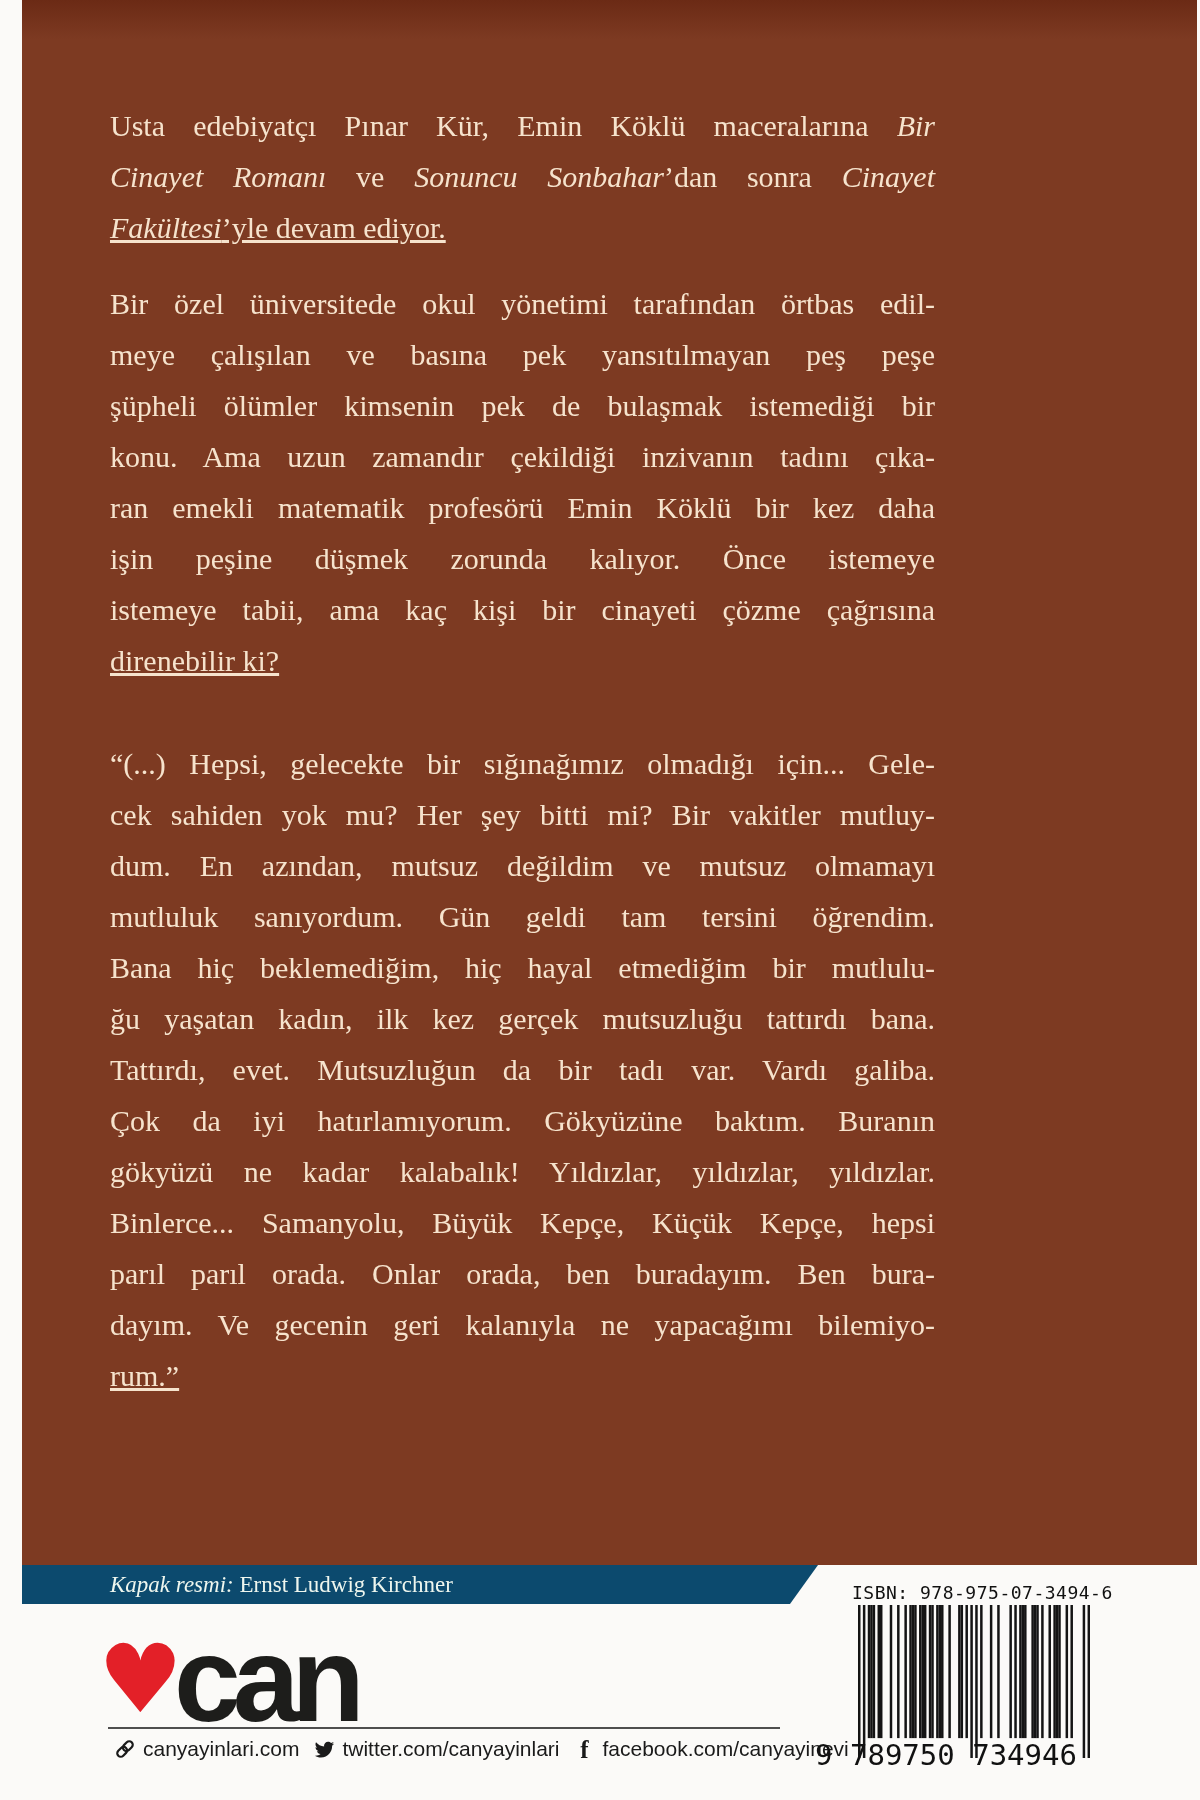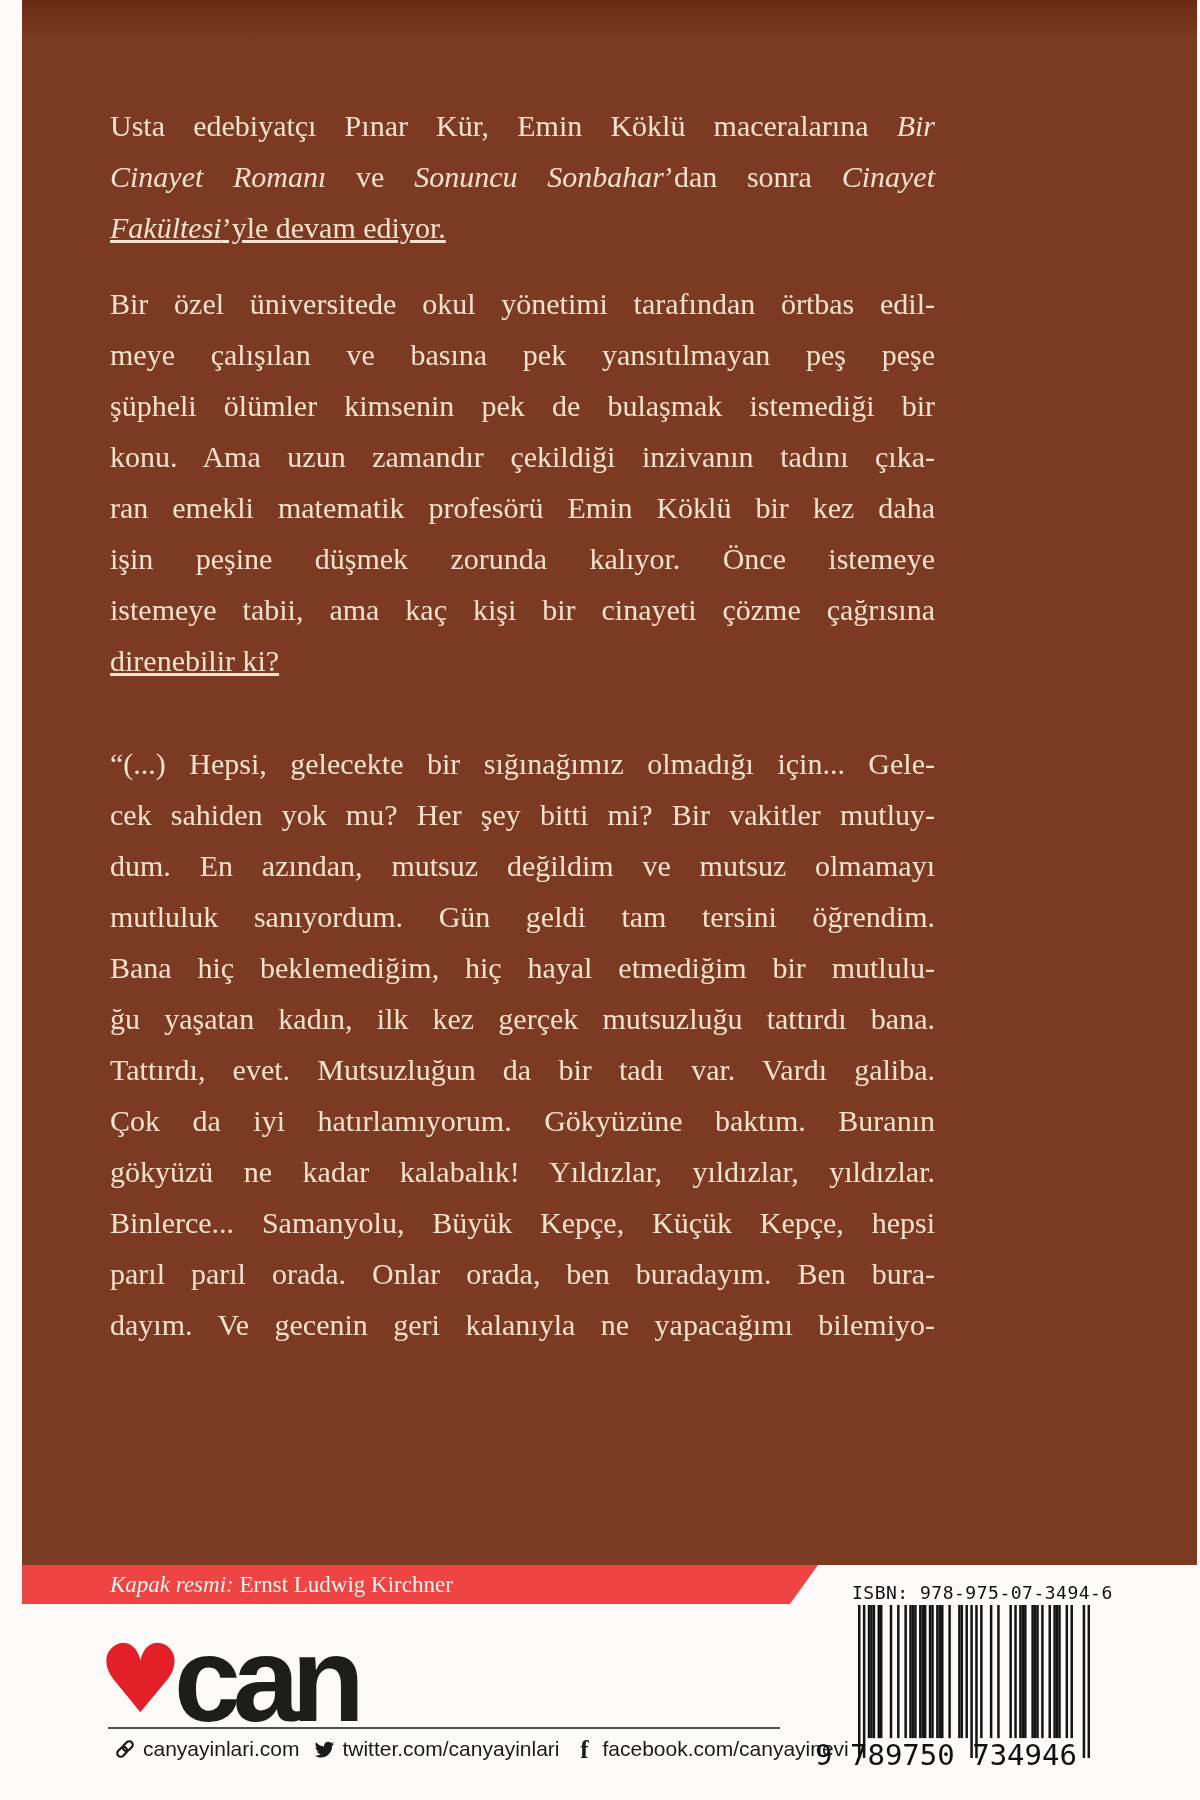--- a/index.html
+++ b/index.html
@@ -17,21 +17,21 @@
         font-size:30px;line-height:51px;}
   .tline{text-align:justify;text-align-last:justify;white-space:normal;}
   .tline.tend{text-align:left;text-align-last:left;text-decoration:underline;}
   .tline .it{font-style:italic;}
   .p1{top:100px;}
   .p2{top:278px;}
   .p3{top:738px;}
   
   .credit-bar{
     position:absolute;left:22px;top:1565px;width:796px;height:39px;
-    background:#ef4444;color:#eef6ee;
+    background:#0c4a6e;color:#eef6ee;
     clip-path:polygon(0 0,796px 0,768px 39px,0 39px);
     font-size:23px;line-height:39px;
   }
   .credit-bar .inner{padding-left:88px;}
   .credit-bar .cred-label{font-style:italic;}
   
   .logo-heart{
     position:absolute;left:98px;top:1632px;font-size:95px;line-height:1;
     color:#e32028;font-family:"DejaVu Sans",sans-serif;
   }
@@ -90,20 +90,21 @@
       <div class="tline"><span>dum. En azından, mutsuz değildim ve mutsuz olmamayı</span></div>
       <div class="tline"><span>mutluluk sanıyordum. Gün geldi tam tersini öğrendim.</span></div>
       <div class="tline"><span>Bana hiç beklemediğim, hiç hayal etmediğim bir mutlulu-</span></div>
       <div class="tline"><span>ğu yaşatan kadın, ilk kez gerçek mutsuzluğu tattırdı bana.</span></div>
       <div class="tline"><span>Tattırdı, evet. Mutsuzluğun da bir tadı var. Vardı galiba.</span></div>
       <div class="tline"><span>Çok da iyi hatırlamıyorum. Gökyüzüne baktım. Buranın</span></div>
       <div class="tline"><span>gökyüzü ne kadar kalabalık! Yıldızlar, yıldızlar, yıldızlar.</span></div>
       <div class="tline"><span>Binlerce... Samanyolu, Büyük Kepçe, Küçük Kepçe, hepsi</span></div>
       <div class="tline"><span>parıl parıl orada. Onlar orada, ben buradayım. Ben bura-</span></div>
       <div class="tline"><span>dayım. Ve gecenin geri kalanıyla ne yapacağımı bilemiyo-</span></div>
+      <div class="tline tend"><span>rum.”</span></div>
     </div>
 </div>
 
 <div class="credit-bar">
   <div class="inner"><span class="cred-label">Kapak resmi:</span><span> Ernst Ludwig Kirchner</span></div>
 </div>
 
 <div class="logo-heart">♥</div>
 <div class="logo-can">can</div>
 

